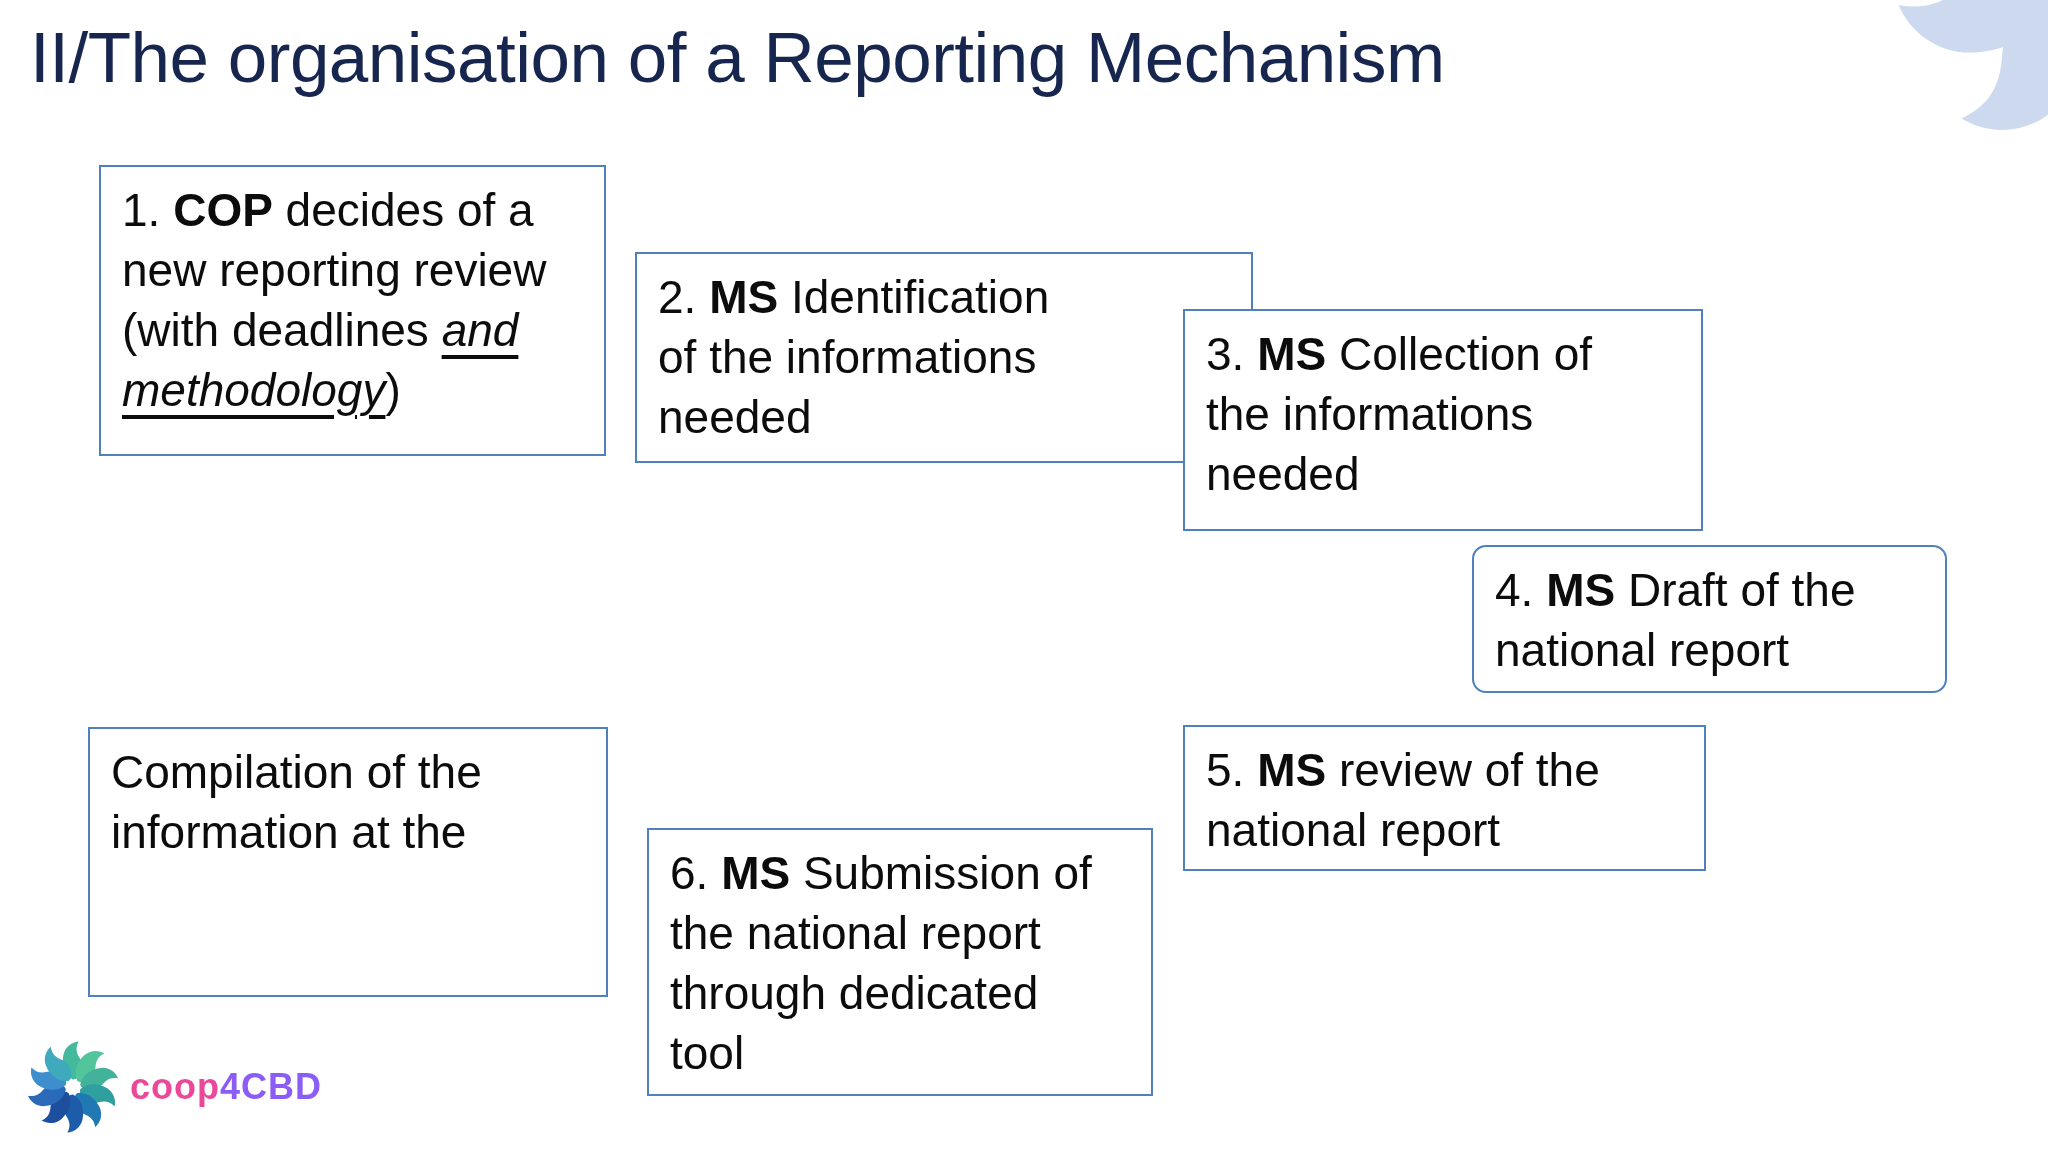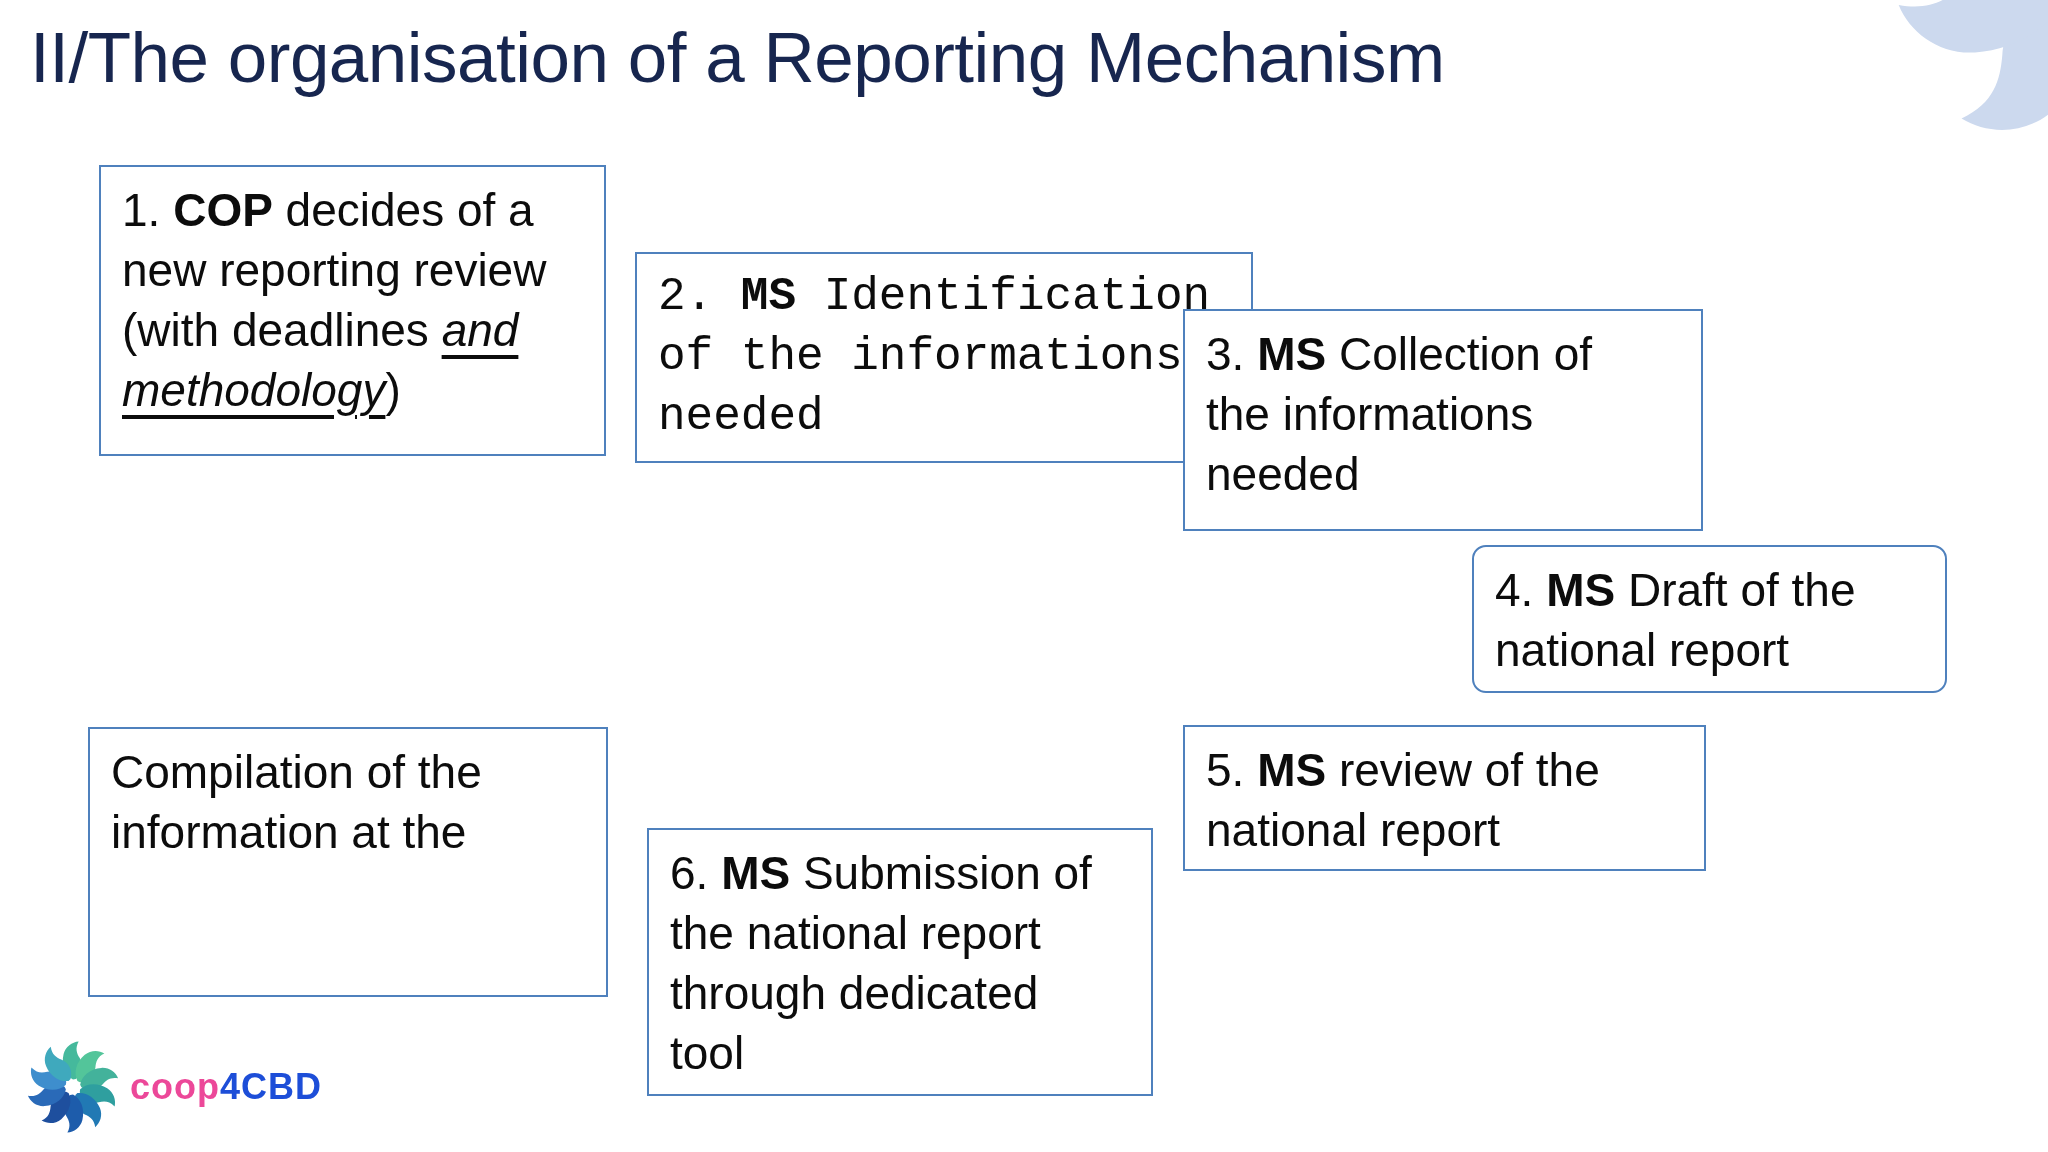--- a/index.html
+++ b/index.html
@@ -41,21 +41,21 @@
     white-space: nowrap;
   }
   .pbox .seg-b { font-weight: 700; }
   .pbox .seg-i { font-style: italic; }
   .pbox .seg-u {
     text-decoration: underline;
     text-decoration-thickness: 3.5px;
     text-underline-offset: 9px;
   }
   .b1 { left:  99px; top: 165px; width: 507px; height: 291px; }
-  .b2 { left: 635px; top: 252px; width: 618px; height: 211px; font-family: Liberation Mono, monospace; }
+  .b2 { left: 635px; top: 252px; width: 618px; height: 211px; }
   .b3 { left:1183px; top: 309px; width: 520px; height: 222px; }
   .b4 { left:1472px; top: 545px; width: 475px; height: 148px; border-radius: 14px; }
   .b5 { left:1183px; top: 725px; width: 523px; height: 146px; }
   .b6 { left: 647px; top: 828px; width: 506px; height: 268px; }
   .b7 { left:  88px; top: 727px; width: 520px; height: 270px; }
   .b8 { left:  56px; top: 485px; width: 524px; height: 148px; }
 
   .corner-decor {
     position: absolute;
     left: 1890px;
@@ -72,21 +72,21 @@
     gap: 10px;
   }
   .logo-swirl { width: 94px; height: 94px; }
   .logo-text {
     font-size: 36px;
     font-weight: 700;
     letter-spacing: 1px;
     white-space: nowrap;
   }
   .logo-text .part1 { color: #ec4899; }
-  .logo-text .part2 { color: #1d4ed8; }
+  .logo-text .part2 { color: #8b5cf6; }
 </style>
 </head>
 <body>
 
 <div class="slide">
 
   <svg width="0" height="0" style="position:absolute" aria-hidden="true">
     <defs>
       <path id="petal" d="M 0 -16 C -16 -24 -26 -46 -20 -70 C -16 -86 -2 -96 12 -97 C 4 -82 8 -72 14 -62 C 24 -46 20 -28 6 -17 Z"></path>
     </defs>

